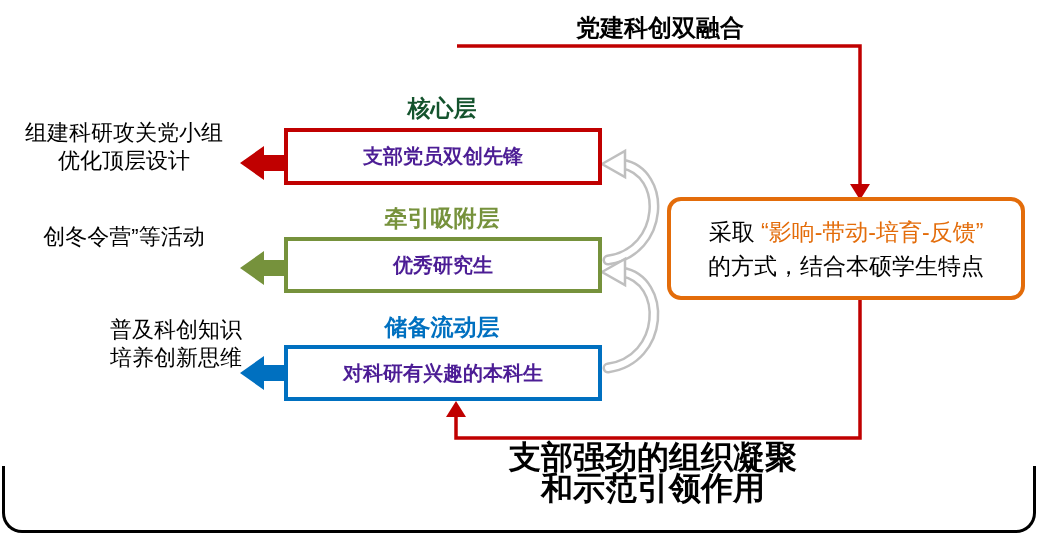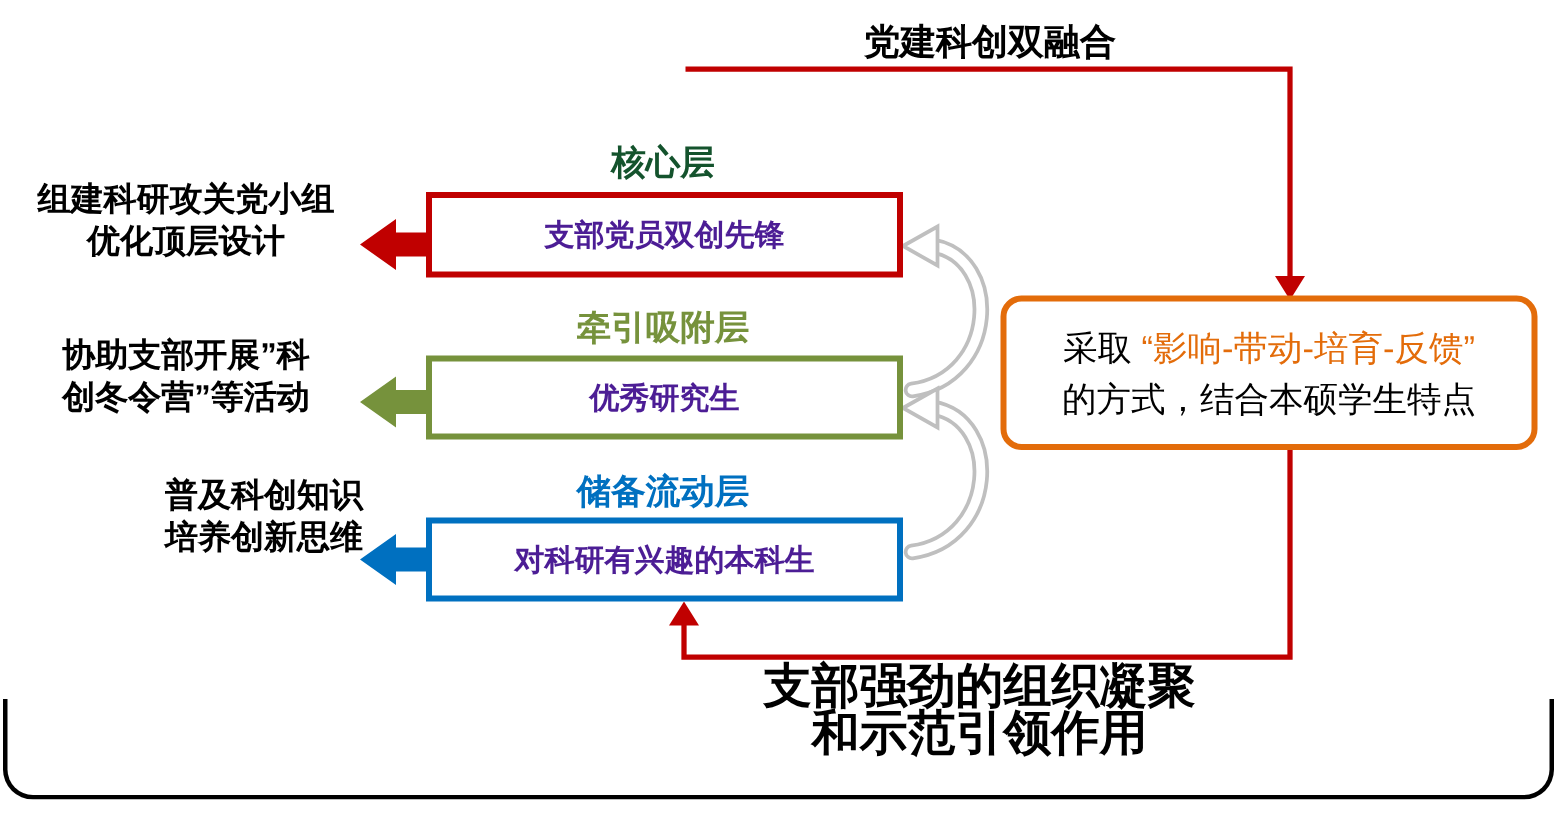--- a/index.html
+++ b/index.html
@@ -18,21 +18,21 @@
     position:absolute;left:284px;width:318px;height:57px;background:#fff;
     border:4px solid #000;box-sizing:border-box;display:flex;align-items:center;
     justify-content:center;font-size:20px;font-weight:bold;color:#4c1d95;white-space:nowrap;
   }
   .box-core{top:128px;border-color:#C00000;}
   .box-pull{top:237px;height:56px;border-color:#76923C;}
   .box-reserve{top:345px;height:56px;border-color:#0070C0;}
   
   .left-note{
     position:absolute;left:6px;width:236px;text-align:center;font-size:22px;
-    font-weight:bold;line-height:28px;color:#000;
+    font-weight:normal;line-height:28px;color:#000;
   }
   .note1{top:119px;}
   .note2{top:223px;}
   .note3{top:316px;text-align:right;}
   
   .flow-label{position:absolute;text-align:center;font-weight:bold;color:#000;}
   .top-flow{left:545px;top:12px;width:230px;font-size:24px;}
   .bottom-flow{left:503px;top:442px;width:300px;font-size:32px;line-height:31px;}
   
   .method-box{
@@ -83,21 +83,20 @@
   <div class="layer-tag tag-core">核心层</div>
   <div class="layer-box box-core">支部党员双创先锋</div>
   <div class="left-note note1">
     <div>组建科研攻关党小组</div>
     <div>优化顶层设计</div>
   </div>
 
   <div class="layer-tag tag-pull">牵引吸附层</div>
   <div class="layer-box box-pull">优秀研究生</div>
   <div class="left-note note2">
-    <div>协助支部开展”科</div>
     <div>创冬令营”等活动</div>
   </div>
 
   <div class="layer-tag tag-reserve">储备流动层</div>
   <div class="layer-box box-reserve">对科研有兴趣的本科生</div>
   <div class="left-note note3">
     <div>普及科创知识</div>
     <div>培养创新思维</div>
   </div>
 

